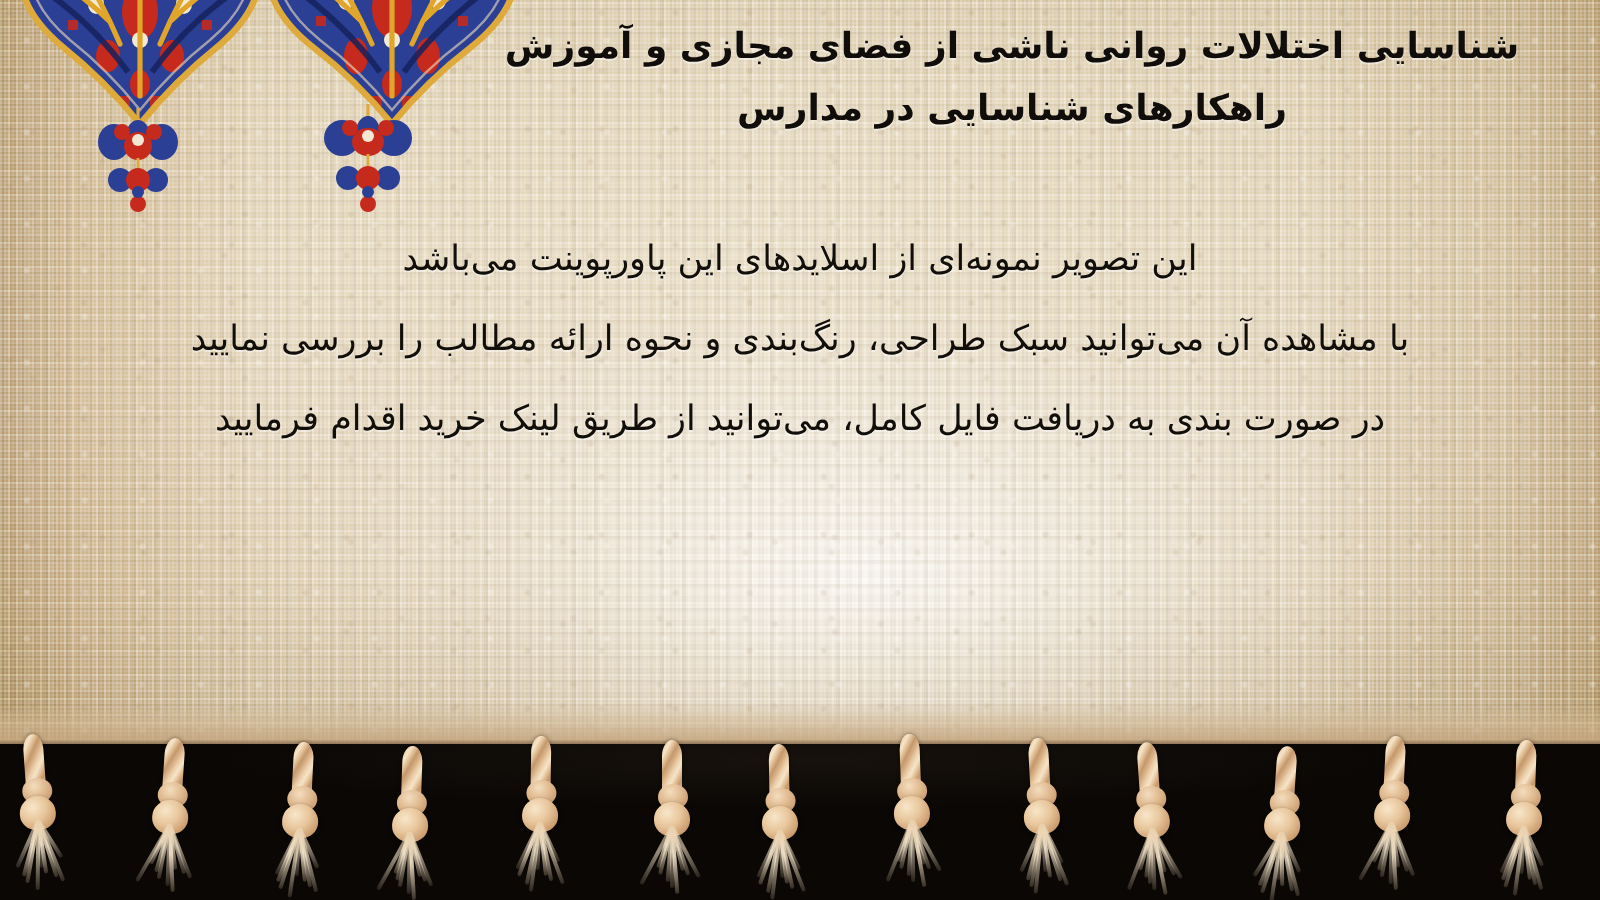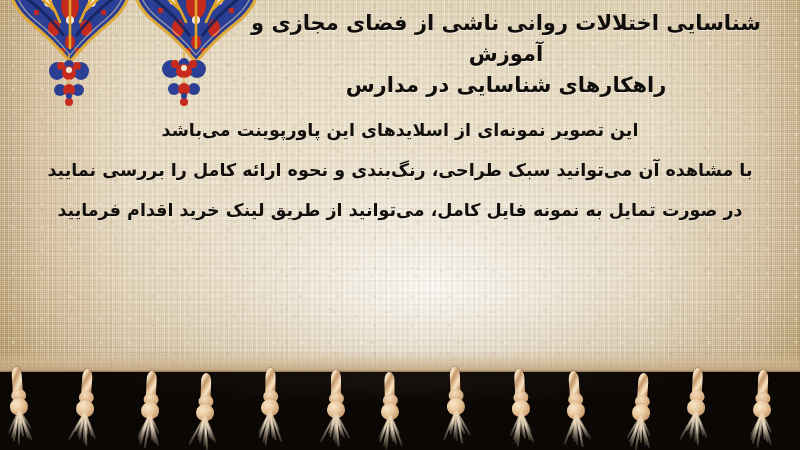--- a/index.html
+++ b/index.html
@@ -154,38 +154,38 @@
     left: 0; top: 0;
     width: 800px; height: 378px;
   }
   .title-block {
     position: absolute;
     right: 14px;
     top: 8px;
     width: 560px;
     text-align: center;
     color: #100d0a;
-    font-size: 21px;
+    font-size: 18px;
     font-weight: bold;
     line-height: 31px;
     letter-spacing: 0px;
     text-shadow: 0 1px 0 rgba(255,255,255,0.45);
   }
   .body-block {
     position: absolute;
     right: 18px;
     top: 110px;
     width: 764px;
     text-align: center;
     color: #120f0b;
     font-size: 17.5px;
     line-height: 40px;
     text-shadow: 0 1px 0 rgba(255,255,255,0.4);
   }
-  .body-block .ln { display: block; white-space: nowrap; font-weight: bold; }
+  .body-block .ln { display: block; white-space: nowrap; }
 </style>
 </head>
 <body>
 
 <div id="slide">
 
   <div class="fabric"></div>
   <div class="weave"></div>
   <div class="weave-coarse"></div>
   <div class="fiber-speckle"></div>
@@ -380,22 +380,22 @@
 
   <div class="text-layer">
 
     <div class="title-block">
       <span>شناسایی اختلالات روانی ناشی از فضای مجازی و آموزش</span><br>
       <span>راهکارهای شناسایی در مدارس</span>
     </div>
 
     <div class="body-block">
       <span class="ln">این تصویر نمونه‌ای از اسلایدهای این پاورپوینت می‌باشد</span>
-      <span class="ln">با مشاهده آن می‌توانید سبک طراحی، رنگ‌بندی و نحوه ارائه کامل را بررسی نمایید</span>
-      <span class="ln">در صورت تمایل به نمونه فایل کامل، می‌توانید از طریق لینک خرید اقدام فرمایید</span>
+      <span class="ln">با مشاهده آن می‌توانید سبک طراحی، رنگ‌بندی و نحوه ارائه مطالب را بررسی نمایید</span>
+      <span class="ln">در صورت بندی به دریافت فایل کامل، می‌توانید از طریق لینک خرید اقدام فرمایید</span>
     </div>
 
   </div>
 
   <div class="black-top-edge"></div>
   <div class="black-field"></div>
   <div class="fringe" id="fringe">
       <div class="tassel" style="left: 6px; top: 3px; transform: rotate(-4deg);">
         <div class="cord"></div>
         <div class="knot2"></div>

